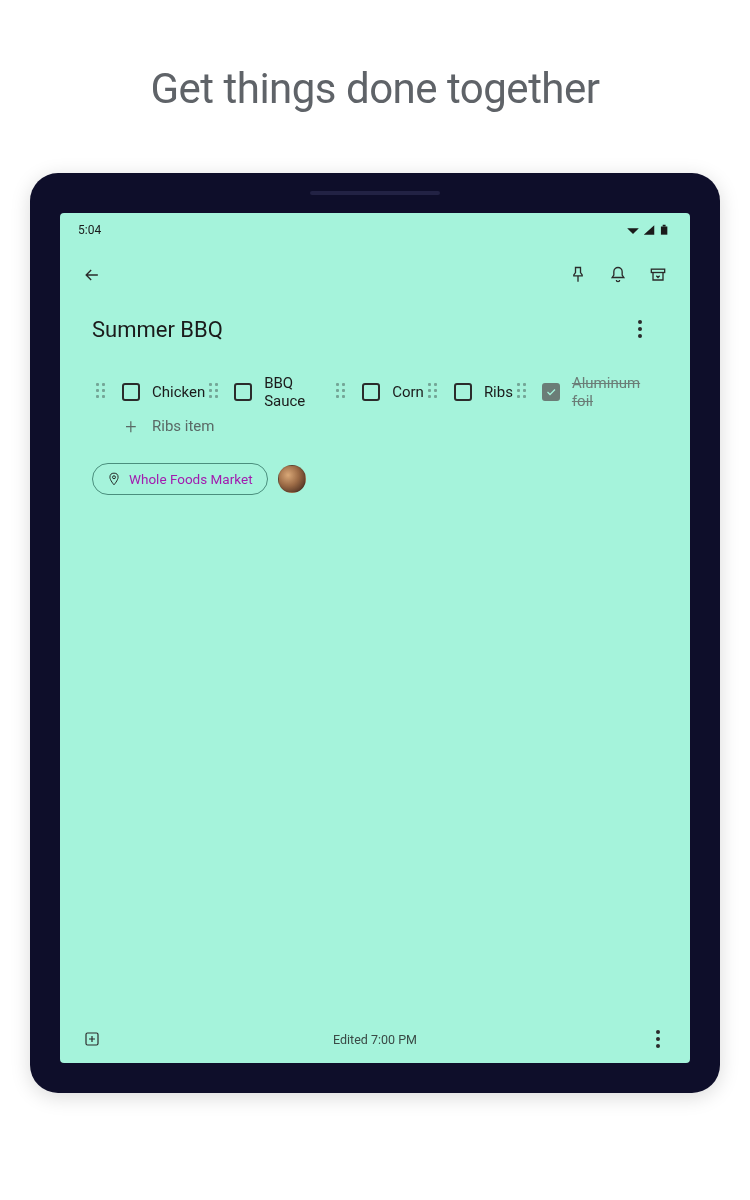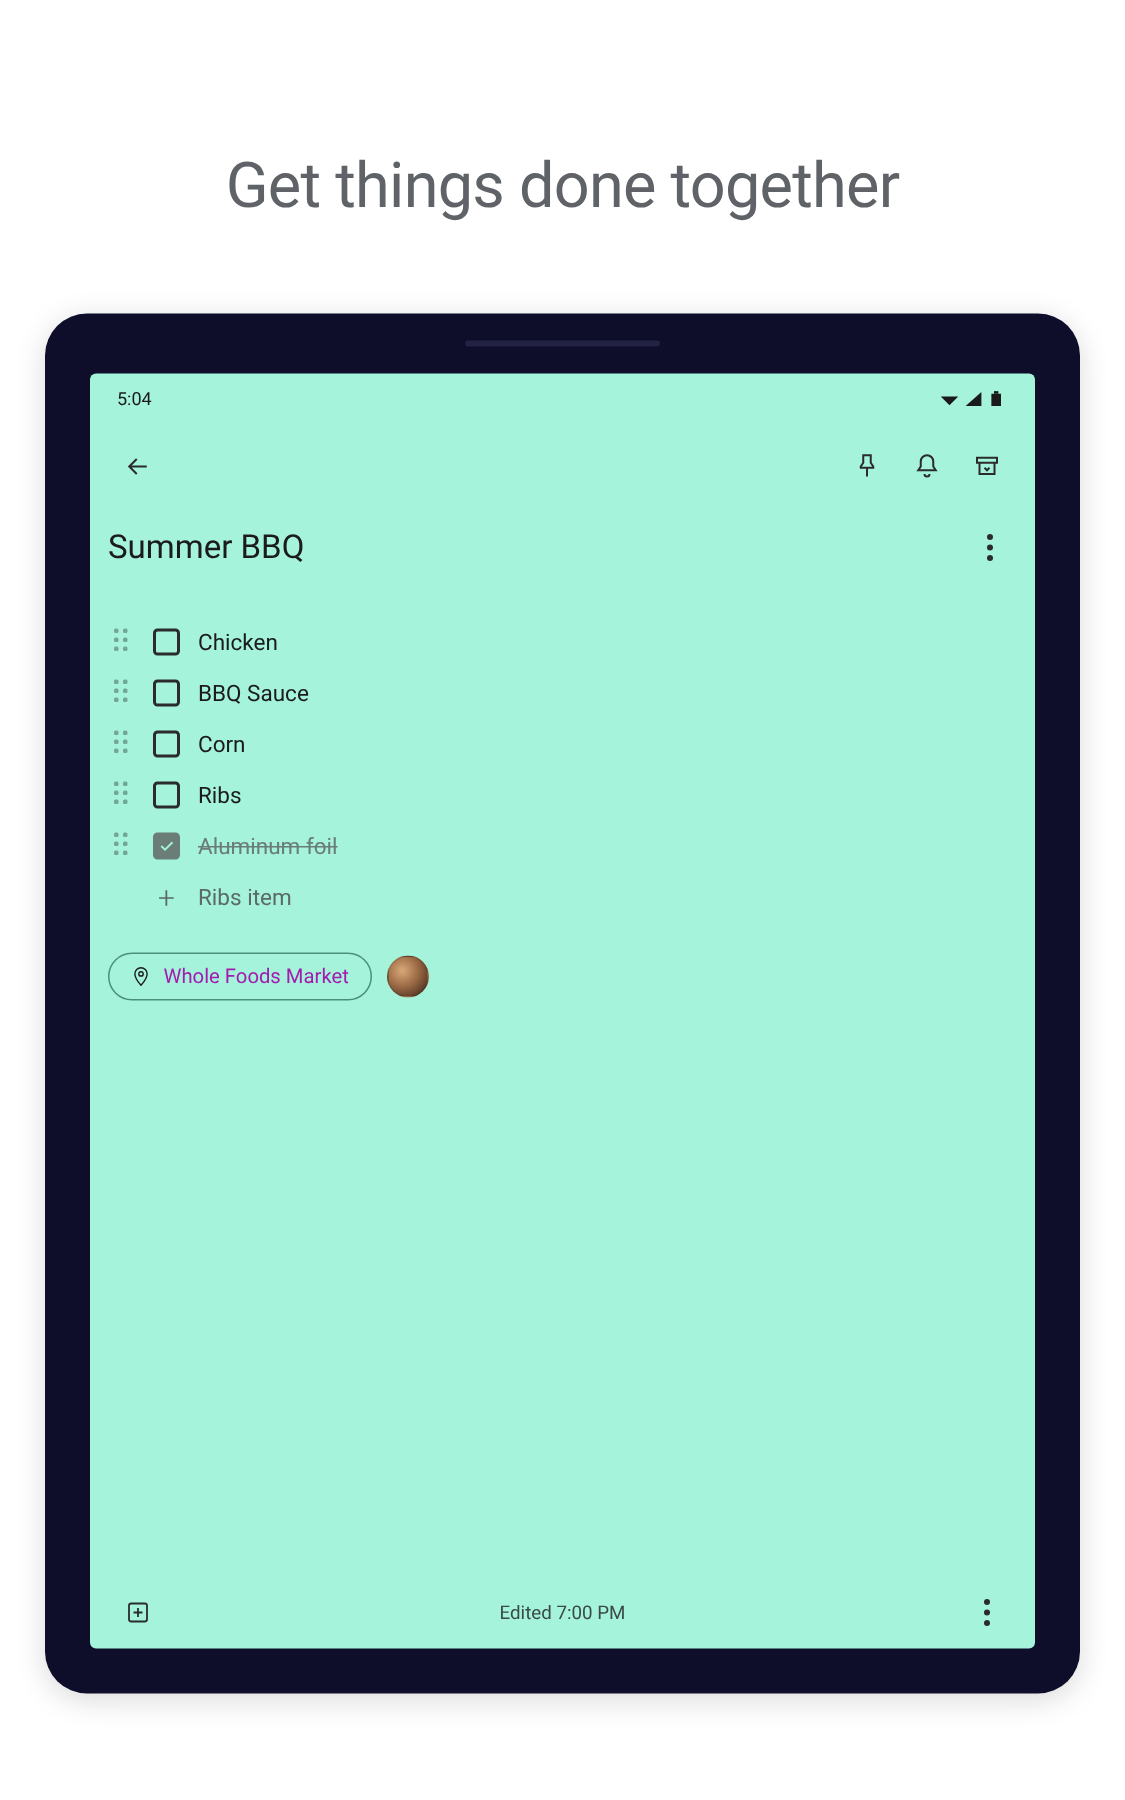--- a/index.html
+++ b/index.html
@@ -11,21 +11,21 @@
     overflow: hidden;
     display: flex;
     flex-direction: column;
     align-items: center;
   }
   .hero-title {
     font-size: 42px;
     color: #5f6368;
     font-weight: 400;
     text-align: left;
-    margin-top: 100px;
+    margin-top: 64px;
     margin-bottom: 60px;
     letter-spacing: -0.5px;
   }
   .tablet-frame {
     width: 690px;
     height: 920px;
     background: #0e0e2a;
     border-radius: 28px;
     padding: 40px 30px 30px 30px;
     position: relative;
@@ -68,27 +68,27 @@
     height: 56px;
     display: flex;
     align-items: center;
     padding: 0 12px;
   }
   .app-bar .back { width: 40px; height: 40px; display:flex; align-items:center; justify-content:center; }
   .app-bar .spacer { flex: 1; }
   .app-bar .icon-btn { width: 40px; height: 40px; display:flex; align-items:center; justify-content:center; cursor:pointer; }
   .app-bar svg { width: 20px; height: 20px; stroke: #2b2b2b; fill:none; stroke-width:1.6; }
 
-  .note-body { padding: 8px 12px; flex:1; overflow:auto; }
+  .note-body { padding: 8px 32px; flex:1; overflow:auto; }
 
   .title-row { display:flex; align-items:center; margin-bottom: 28px; }
   .note-title { font-size: 22px; color:#1b1b1b; font-weight:400; flex:1; }
   .more-btn { width:36px; height:36px; display:flex; align-items:center; justify-content:center; cursor:pointer; }
 
-  .checklist { display:flex; flex-direction:column; gap:0; }
+  .checklist { display:flex; flex-direction:row; gap:0; }
   .check-item { display:flex; align-items:center; height:34px; gap:12px; padding-left: 4px; }
   .drag-handle {
     width: 14px; height: 18px;
     display:grid;
     grid-template-columns: repeat(2, 3px);
     grid-template-rows: repeat(3, 3px);
     gap: 3px;
     opacity: 0.35;
   }
   .drag-handle span { background:#1a1a1a; border-radius:1px; }

